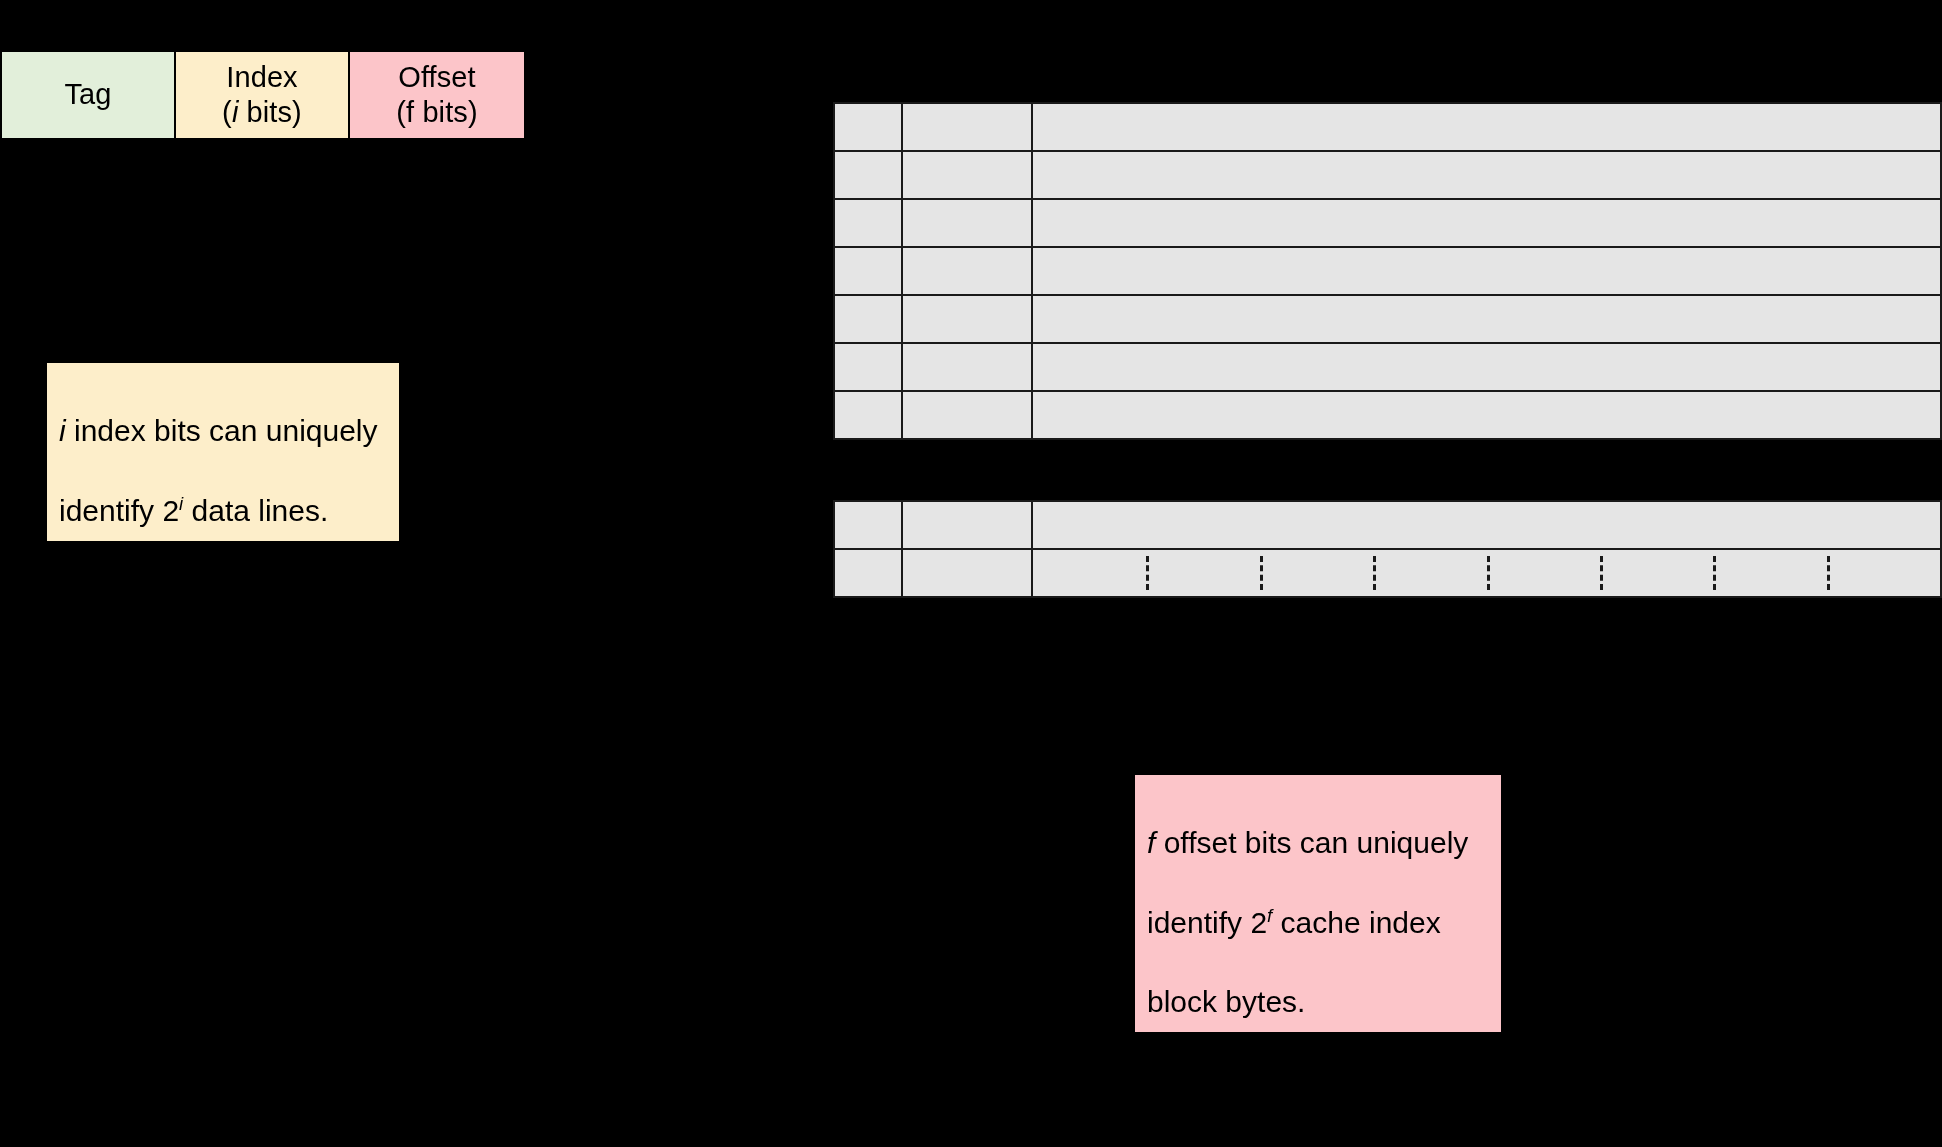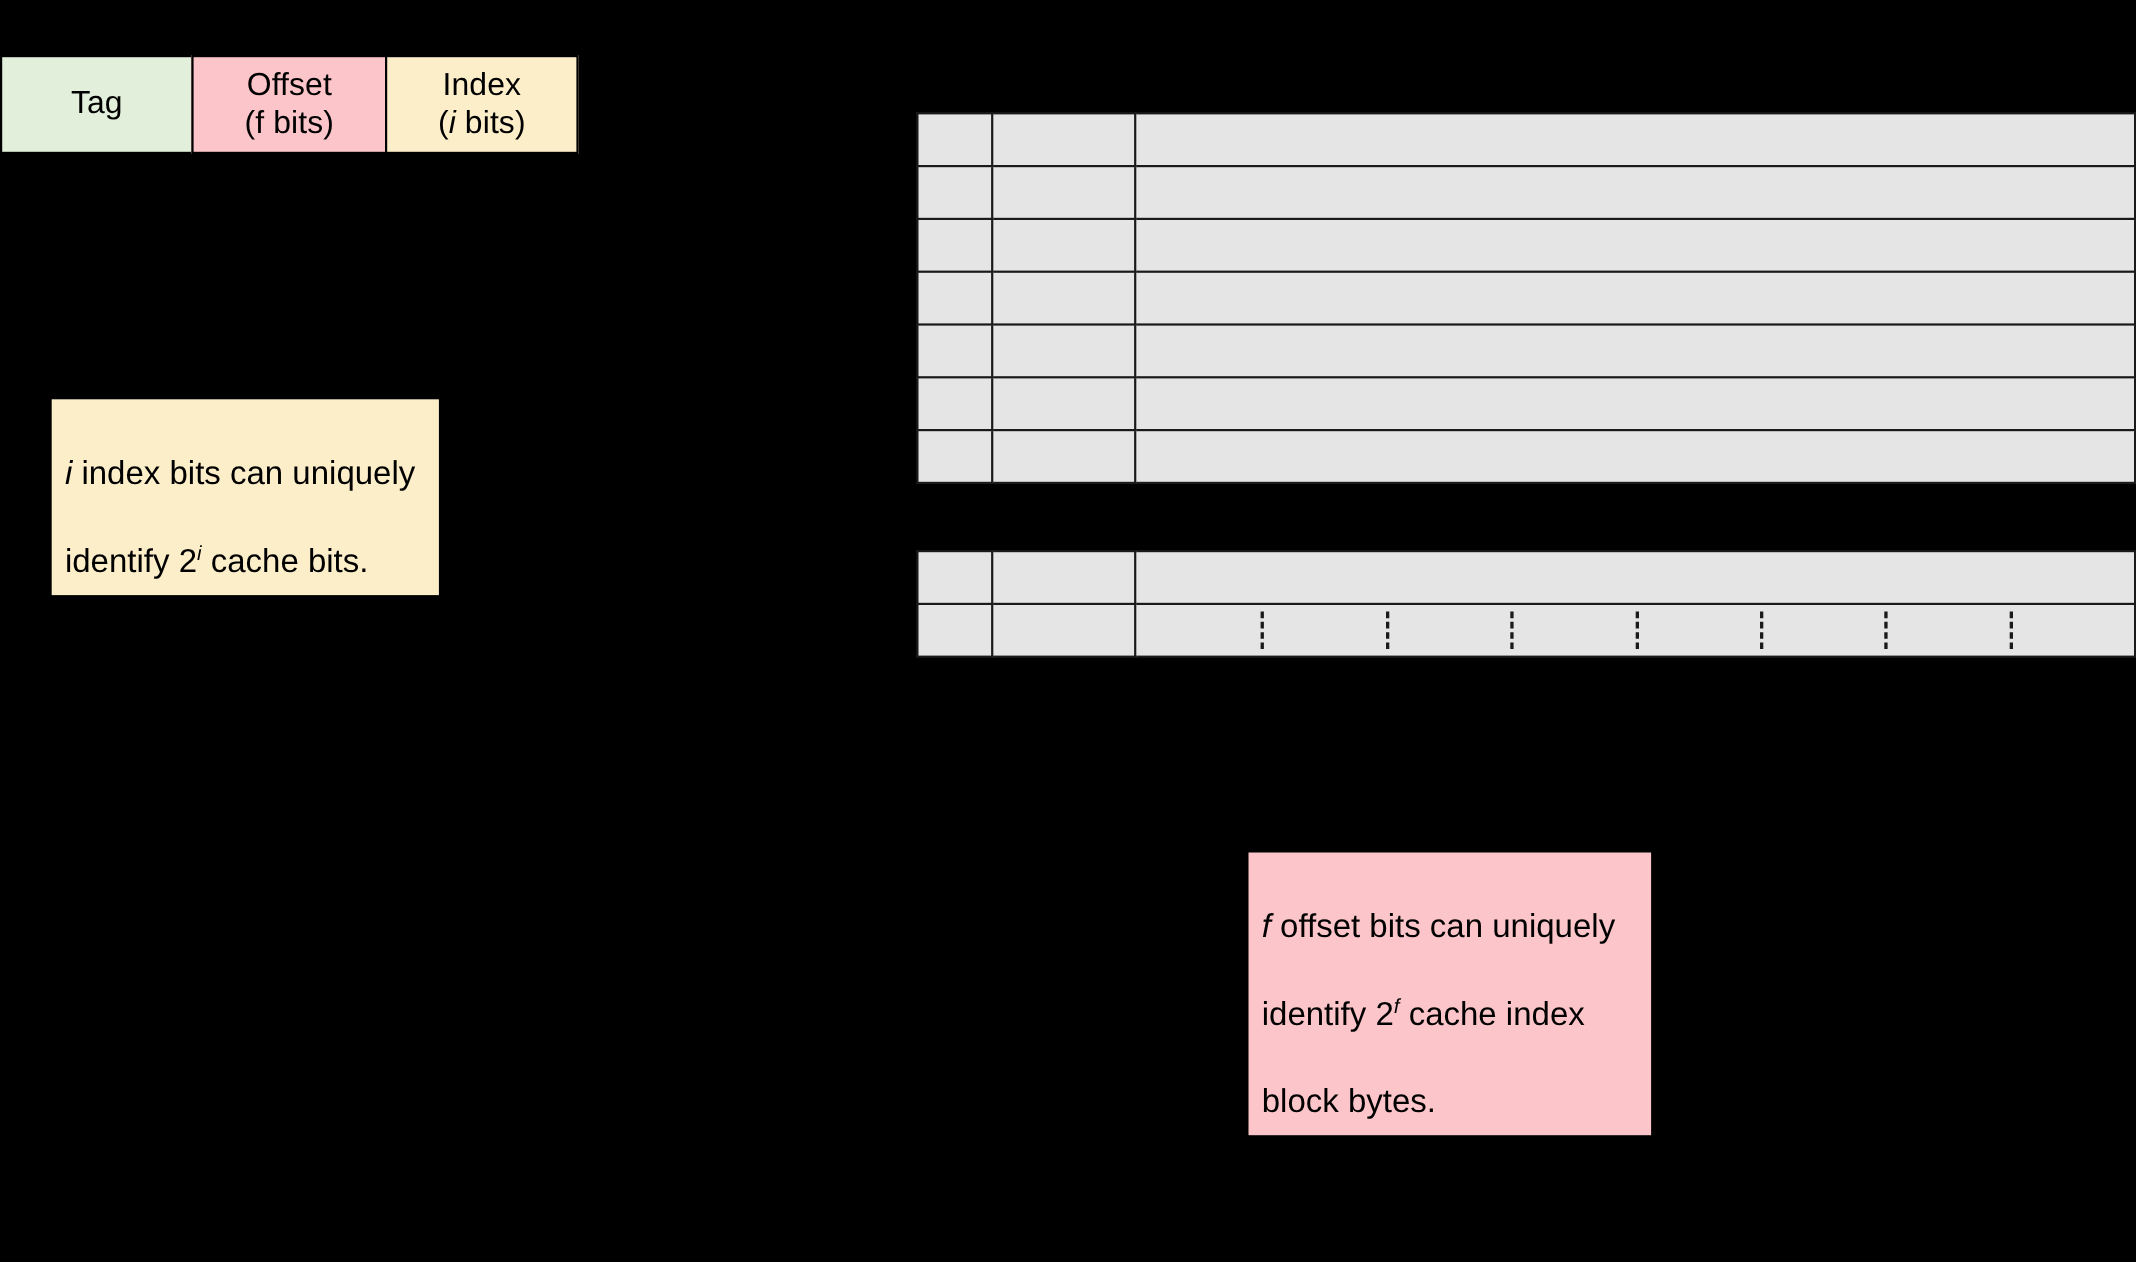--- a/index.html
+++ b/index.html
@@ -112,33 +112,33 @@
   }
 </style>
 </head>
 <body>
 
 <div id="address-bar">
   <div class="addr-field" id="addr-tag">
     <span class="addr-title">Tag</span>
     <span class="addr-sub"></span>
   </div>
+  <div class="addr-field" id="addr-index">
+    <span class="addr-title">Index</span>
+    <span class="addr-sub">(<i>i</i> bits)</span>
+  </div>
   <div class="addr-field" id="addr-offset">
     <span class="addr-title">Offset</span>
     <span class="addr-sub">(f bits)</span>
   </div>
-  <div class="addr-field" id="addr-index">
-    <span class="addr-title">Index</span>
-    <span class="addr-sub">(<i>i</i> bits)</span>
-  </div>
 </div>
 
 <div class="callout" id="callout-index">
   <i>i</i><span> index bits can uniquely</span><br>
-  <span>identify 2</span><sup>i</sup><span> cache bits.</span>
+  <span>identify 2</span><sup>i</sup><span> data lines.</span>
 </div>
 
 <div class="callout" id="callout-offset">
   <i>f</i><span> offset bits can uniquely</span><br>
   <span>identify 2</span><sup>f</sup><span> cache index</span><br>
   <span>block bytes.</span>
 </div>
 
 <table class="cache-table" id="cache-lines-table">
   <colgroup>

